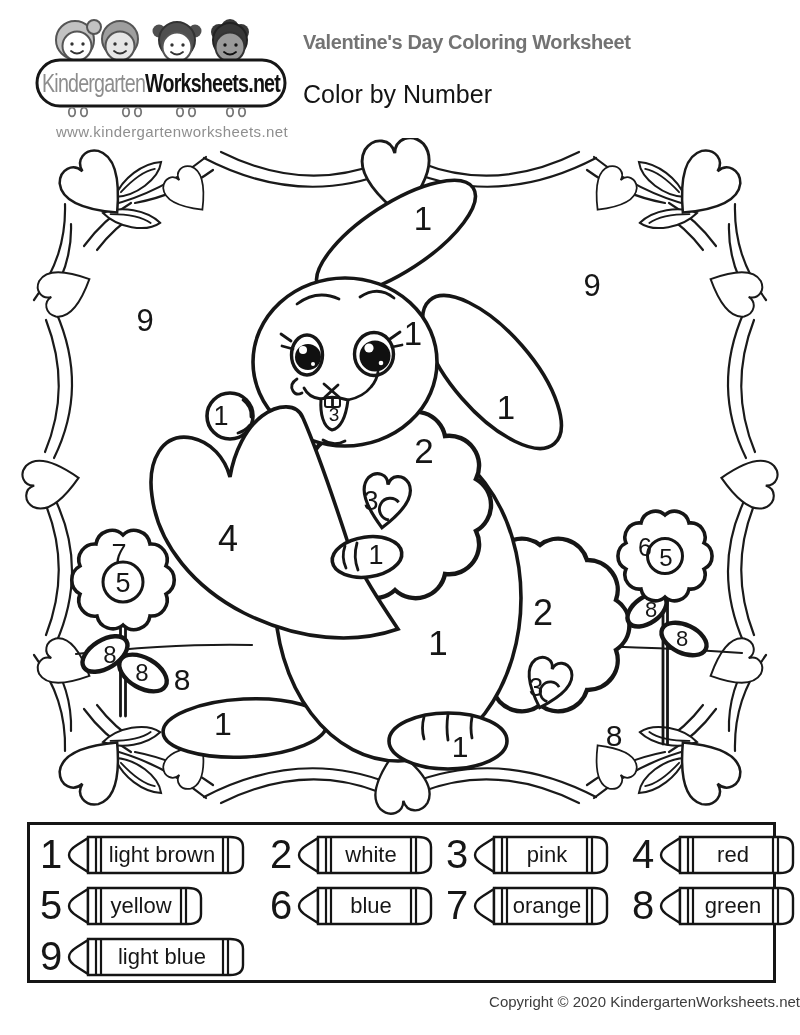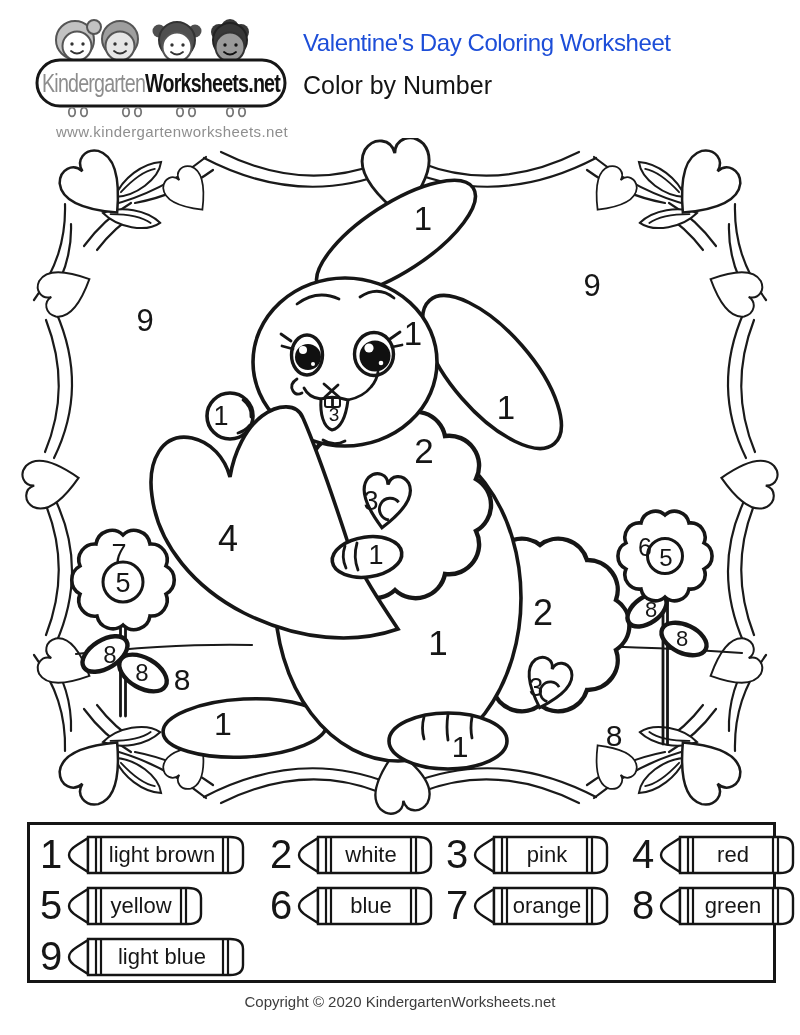--- a/index.html
+++ b/index.html
@@ -3,40 +3,40 @@
 <meta charset="utf-8">
 <style>
   html,body{margin:0;padding:0;background:#ffffff;}
   .page{position:relative;width:800px;height:1035px;margin:0 auto;background:#fff;
         font-family:"Liberation Sans",sans-serif;color:#161616;overflow:hidden;}
   
   .logo-wrap{position:absolute;left:34px;top:10px;width:254px;}
   .logo-url{position:absolute;left:34px;top:115px;width:254px;text-align:right;
             font-size:15px;color:#8f8f8f;letter-spacing:.4px;margin-top:8px;}
   .title-block{position:absolute;left:303px;top:26px;width:488px;}
-  .ws-title{font-size:24px;line-height:33px;font-weight:normal;letter-spacing:-.4px;color:#1d4ed8;}
-  .ws-subtitle{font-size:25px;margin-top:12px;color:#141414;}
+  .ws-title{font-size:20px;line-height:33px;font-weight:bold;letter-spacing:-.4px;color:#737373;}
+  .ws-subtitle{font-size:25px;margin-top:21px;color:#141414;}
   .name-row{position:absolute;left:440px;top:110px;display:flex;align-items:flex-end;}
   .name-label{font-size:27px;color:#141414;}
   .name-line{display:inline-block;width:240px;height:1px;border-bottom:2.4px solid #141414;margin:0 0 4px 2px;}
   
   .scene{position:absolute;left:0;top:138px;}
   .ln{fill:none;stroke:#1a1a1a;stroke-width:2.2;stroke-linecap:round;}
   .th{fill:#fff;stroke:#161616;stroke-width:3.6;}
   .th2{fill:#fff;stroke:#161616;stroke-width:4.4;}
   .fc{fill:none;stroke:#161616;stroke-width:2.8;stroke-linecap:round;}
   .scene-num{font-family:"Liberation Sans",sans-serif;fill:#161616;text-anchor:middle;dominant-baseline:central;}
   
   .legend-box{position:absolute;left:27px;top:822px;width:743px;height:155px;border:3px solid #161616;background:#fff;}
   .legend-grid{display:grid;grid-template-columns:230px 176px 186px 1fr;padding:4px 4px 0 8px;}
   .lg-item{display:flex;align-items:center;height:51px;gap:3px;}
   .lg-num{font-size:40px;color:#161616;min-width:26px;text-align:center;}
   .lg-label{font-family:"Liberation Sans",sans-serif;font-size:22px;fill:#161616;text-anchor:middle;}
   
-  .footer{position:absolute;left:0;top:992px;width:100%;text-align:center;
+  .footer{position:absolute;left:0;top:992px;width:100%;text-align:right;
           font-size:15px;line-height:19px;color:#3d3d3d;}
   .logo-bar-text{font-size:25px;letter-spacing:-1px;}
 </style>
 </head>
 <body>
 
 <div class="page">
 
   <svg class="logo-wrap" width="254" height="108" viewBox="0 0 254 108">
     <g>

